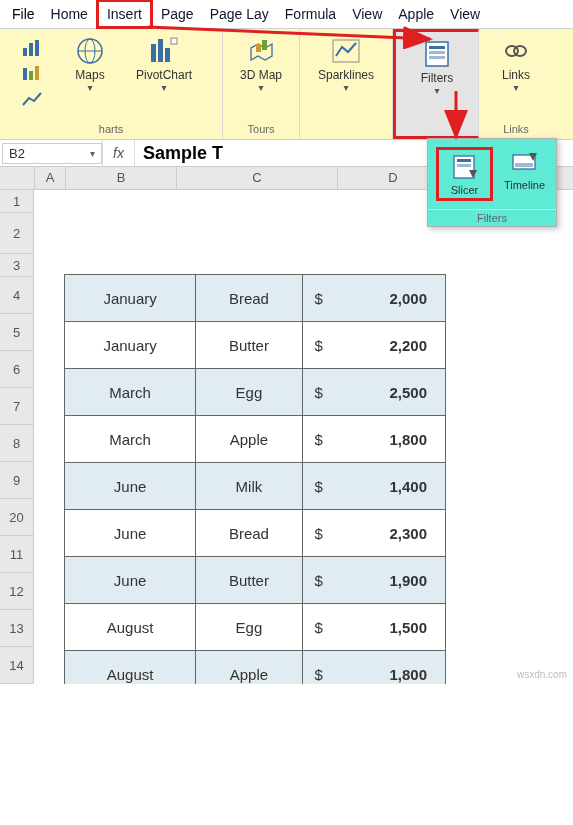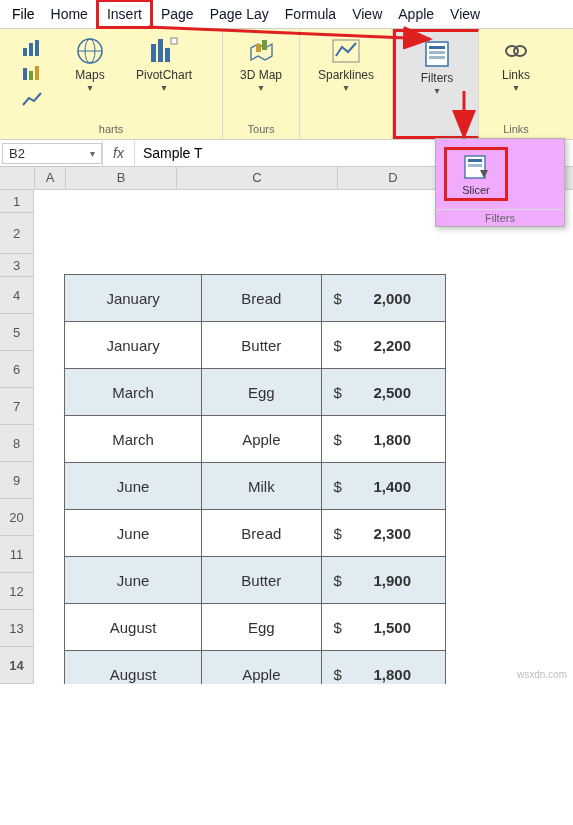--- a/index.html
+++ b/index.html
@@ -122,22 +122,23 @@
     padding: 0 10px;
     border-left:1px solid #ddd;
     border-right:1px solid #ddd;
     height:100%;
     display:flex;align-items:center;
   }
   .formula-input {
     flex:1;
     border:none;
     padding:2px 8px;
-    font-size:14px;
+    font-size:18px;
     outline:none;
+    font-weight:bold;
   }
   
   .sheet {
     position: relative;
   }
   .col-headers {
     display:flex;
     height:22px;
     background:#e8e8e8;
     border-bottom:1px solid #ccc;
@@ -187,35 +188,35 @@
     text-align:center;
     position:relative;
   }
   table.data th .filter-drop {
     position:absolute;right:3px;top:50%;transform:translateY(-50%);
     width:15px;height:15px;border:1px solid #777;background:#eee;
     font-size:9px;display:flex;align-items:center;justify-content:center;color:#333;
   }
   table.data td {
     border:1px solid #666;
-    padding:6px 24px;
+    padding:6px 8px;
     font-size:15px;
     text-align:center;
   }
   table.data tr.band td {background:#e0ebf2;}
   table.data td.sales {text-align:left;padding-left:12px;}
   table.data td.sales .cur {float:left;}
   table.data td.sales .amt {float:right;padding-right:10px;font-weight:bold;}
   
   .filter-dropdown {
     position:absolute;
     top:138px;
-    right:8px;
+    right:16px;
     width:128px;
-    background:#f0abfc;
+    background:#5eead4;
     border:1px solid #b0b0b0;
     box-shadow:2px 2px 6px rgba(0,0,0,0.25);
     z-index:20;
   }
   .filter-dropdown .panel-body {display:flex;padding:8px;gap:8px;}
   .filter-dropdown .panel-item {
     display:flex;flex-direction:column;align-items:center;font-size:11px;
     cursor:pointer;width:54px;
   }
   .filter-dropdown .panel-item .ic {width:32px;height:32px;display:flex;align-items:center;justify-content:center;}
@@ -374,20 +375,30 @@
     <div class="panel-item highlight-red" style="padding:2px;">
       <div class="ic">
         <svg width="28" height="28">
             <rect x="3" y="2" width="20" height="22" fill="#fff" stroke="#3a6ea5" stroke-width="1.3"></rect>
             <rect x="6" y="5" width="14" height="3" fill="#3a6ea5"></rect>
             <rect x="6" y="10" width="14" height="3" fill="#9fb9d1"></rect>
             <polygon points="18,16 26,16 22,24" fill="#555"></polygon>
           </svg>
       </div>
       <span>Slicer</span>
+    </div>
+    <div class="panel-item">
+      <div class="ic">
+        <svg width="28" height="28">
+            <rect x="2" y="6" width="22" height="14" fill="#fff" stroke="#3a6ea5" stroke-width="1.3"></rect>
+            <rect x="4" y="14" width="18" height="4" fill="#9fb9d1"></rect>
+            <polygon points="18,4 26,4 22,12" fill="#555"></polygon>
+          </svg>
+      </div>
+      <span>Timeline</span>
     </div>
   </div>
   <div class="panel-label">Filters</div>
 
   <svg class="arrow" style="left:16px;top:-50px;" width="30" height="56">
     <defs>
         <marker id="ah2" markerWidth="10" markerHeight="8" refX="9" refY="4" orient="auto">
           <polygon points="0,0 10,4 0,8" fill="#e02020"></polygon>
         </marker>
       </defs>
@@ -425,21 +436,21 @@
         <div class="row-header" style="height: 36px;">4</div>
         <div class="row-header" style="height: 36px;">5</div>
         <div class="row-header" style="height: 36px;">6</div>
         <div class="row-header" style="height: 36px;">7</div>
         <div class="row-header" style="height: 36px;">8</div>
         <div class="row-header" style="height: 36px;">9</div>
         <div class="row-header" style="height: 36px;">20</div>
         <div class="row-header" style="height: 36px;">11</div>
         <div class="row-header" style="height: 36px;">12</div>
         <div class="row-header" style="height: 36px;">13</div>
-        <div class="row-header" style="height: 36px; font-weight: bold;">14</div>
+        <div class="row-header" style="height: 36px;">14</div>
       </div>
     <div class="cells" id="cells" style="position: relative; height: 480px;">
         <div style="height: 22px; position: relative;"></div>
         <div style="height: 22px; position: relative;"></div>
         <div style="position: absolute; left: 30px; top: 84px;">
           <table class="data">
             <tbody>
               <tr class="band">
                 <td style="height:34px;">January</td>
                 <td>Bread</td>

